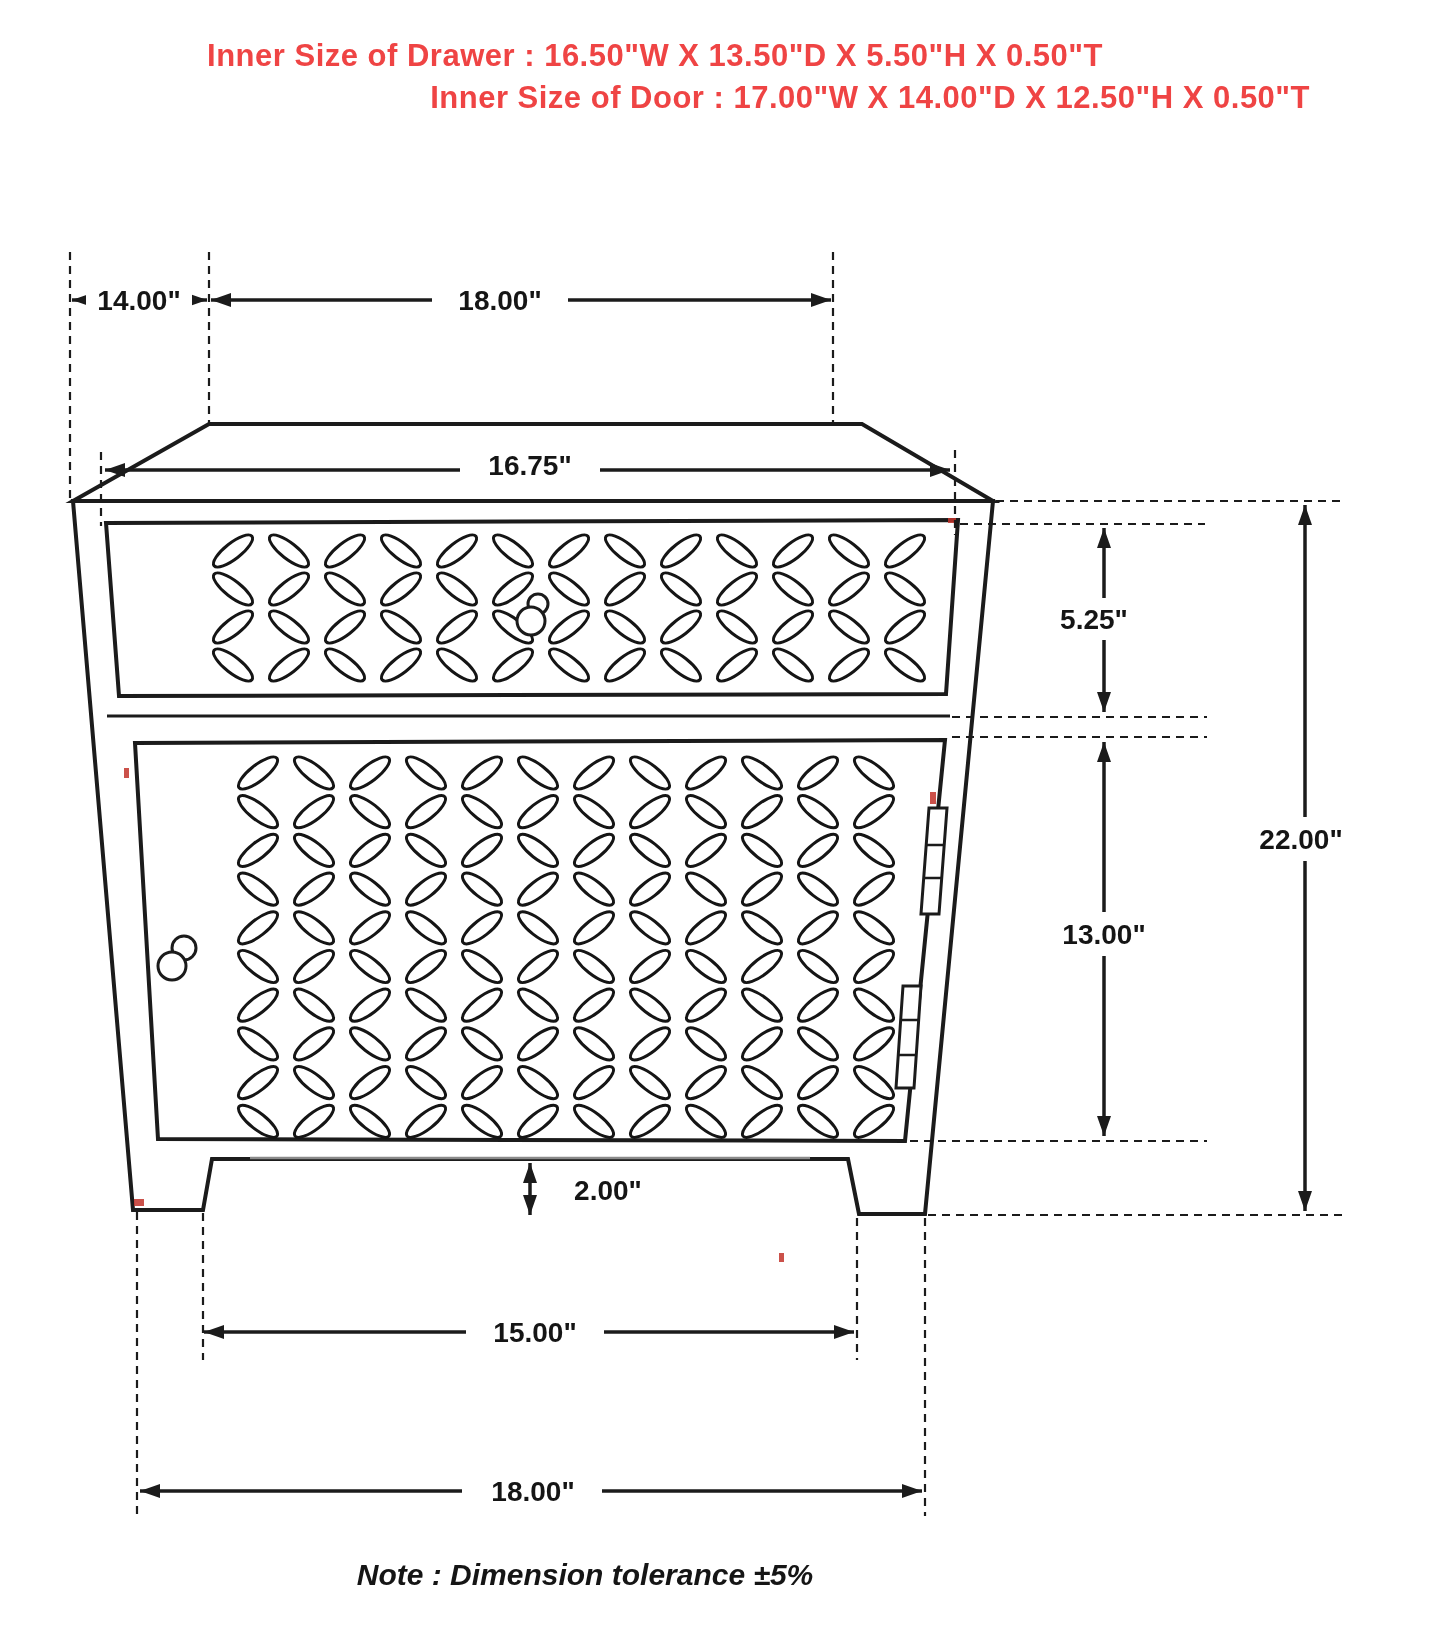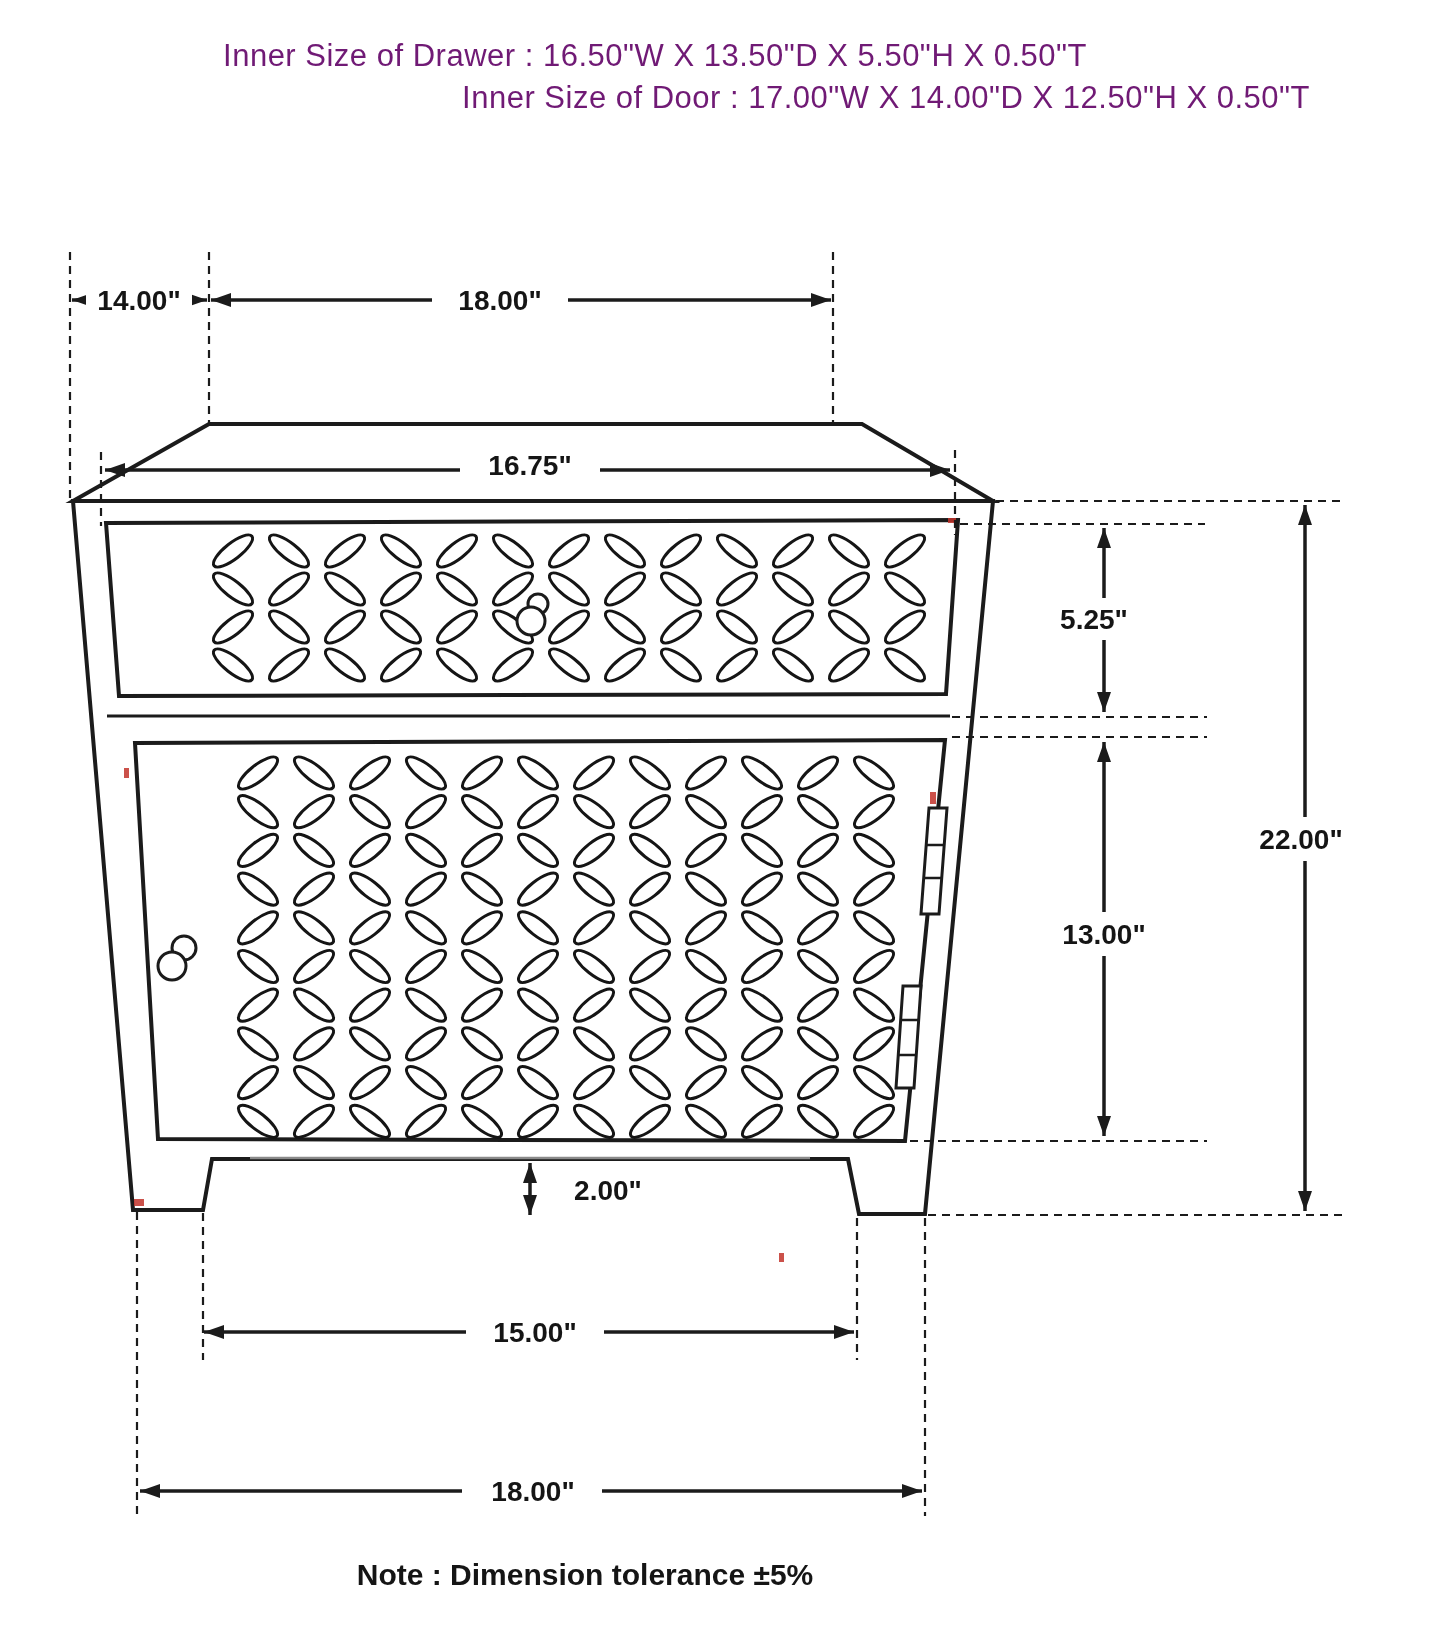--- a/index.html
+++ b/index.html
@@ -6,29 +6,29 @@
   .canvas{
     position:relative;
     width:1445px;height:1629px;
     background:#ffffff;
     font-family:"Liberation Sans", sans-serif;
     overflow:hidden;
   }
   .hdr{
     position:absolute;left:0;width:1310px;
     text-align:center;
-    font-weight:normal;font-size:31px;color:#701a75;
+    font-weight:bold;font-size:31px;color:#ef4444;
     letter-spacing:0.5px;
   }
   .hdr1{top:38px;}
   .hdr2{top:80px;text-align:right;}
   .note{
     position:absolute;left:0;top:1558px;width:1170px;
     text-align:center;
-    font-weight:bold;font-size:30px;color:#151515;
+    font-weight:bold;font-size:30px;color:#151515;font-style:italic;
   }
   svg.diagram{position:absolute;left:0;top:0;}
   svg .ink{stroke:#1b1b1b;fill:none;}
   svg .panel{stroke:#1b1b1b;fill:#ffffff;}
   svg .dash{stroke:#1b1b1b;fill:none;stroke-width:2.2;stroke-dasharray:8 6;}
   svg .dim{stroke:#1b1b1b;fill:none;stroke-width:3.5;}
   svg .head{fill:#1b1b1b;stroke:none;}
   svg .lbl-bg{fill:#ffffff;stroke:none;}
   svg text.dim-label{
     font-family:"Liberation Sans", sans-serif;

